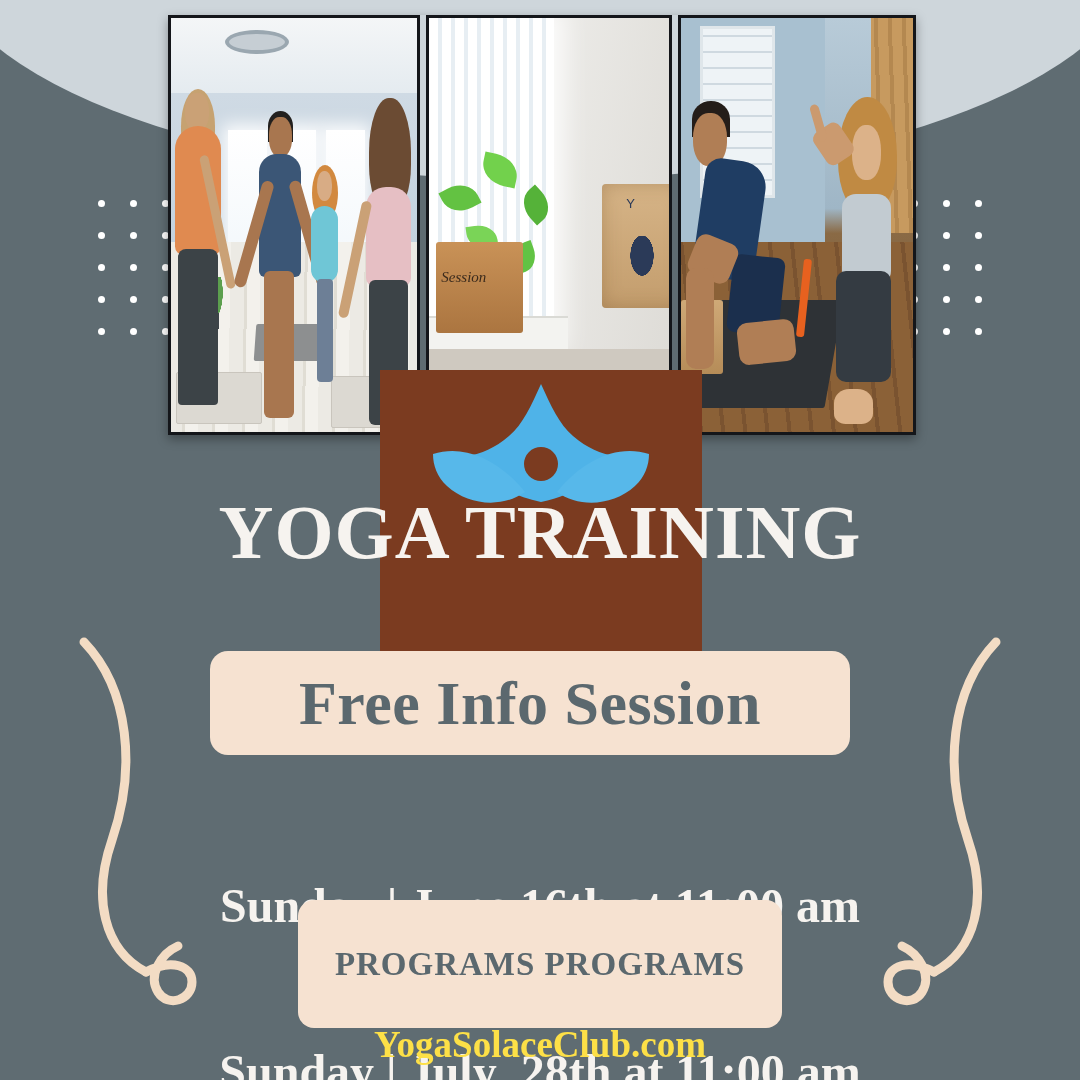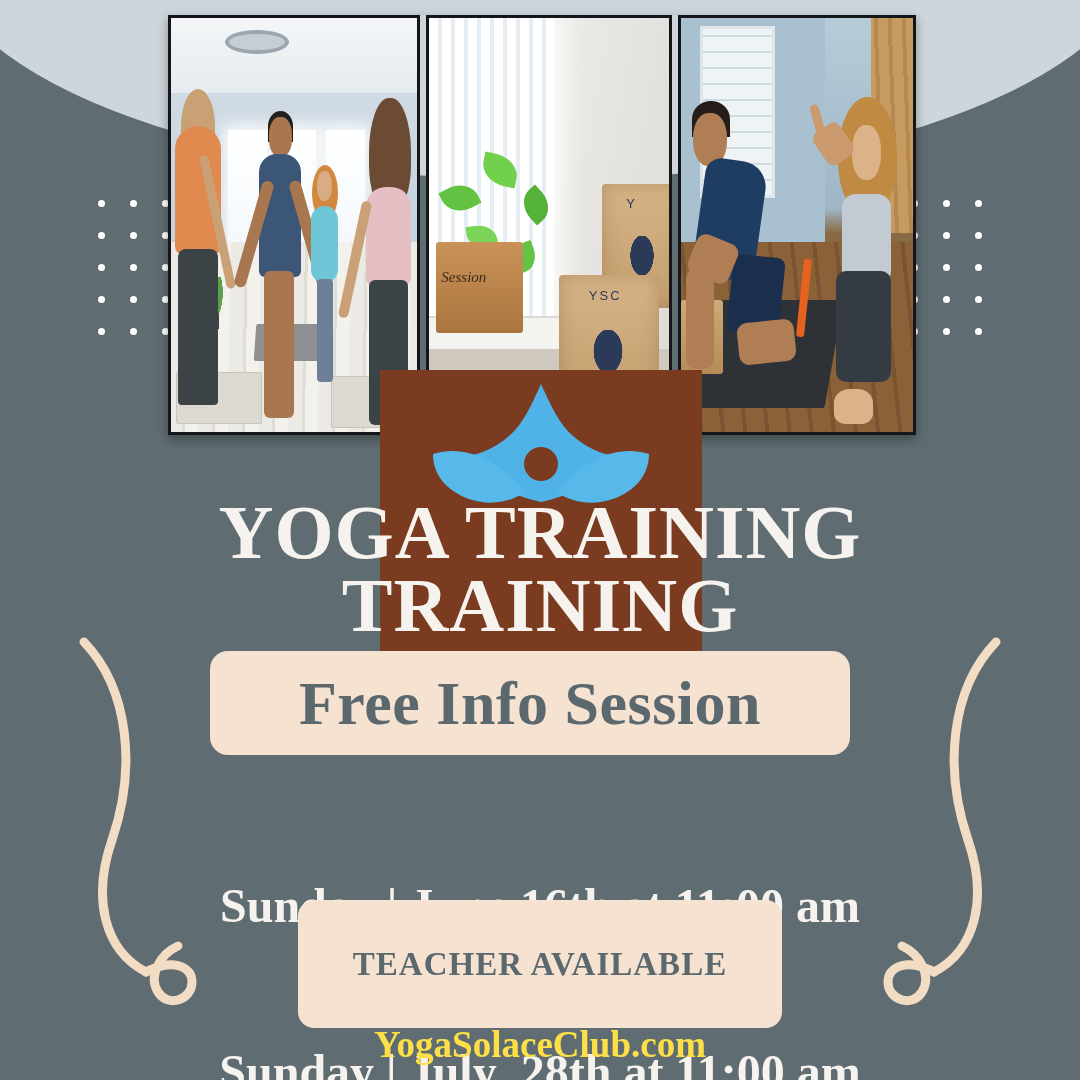--- a/index.html
+++ b/index.html
@@ -365,24 +365,20 @@
           <i class="leaf l3"></i>
         <i class="leaf l4"></i>
           <i class="leaf l5"></i>
         <div class="box">
           <span class="txt">Session</span>
         </div>
         <div class="blk back">
           <span class="lbl">Y</span>
           <i class="mark"></i>
         </div>
-        <div class="blk front">
-          <span class="lbl">YSC</span>
-          <i class="mark"></i>
-        </div>
       </div>
     </div>
 
     <div class="photo p3">
       <div class="scene">
         <div class="wallL"></div>
         <div class="door"></div>
         <div class="wood"></div>
         <div class="floor"></div>
         <div class="mat"></div>
@@ -415,34 +411,33 @@
     <svg class="logo" viewBox="0 0 232 158">
       <path d="M116 2 C126 24 134 42 148 54 C162 66 176 72 190 74 C176 96 152 112 116 120 C80 112 56 96 42 74 C56 72 70 66 84 54 C98 42 106 24 116 2 Z" fill="#4fb3e8"></path>
       <path d="M8 72 C40 62 74 78 100 110 C78 126 44 124 22 104 C12 95 8 83 8 72 Z" fill="#57b8ea"></path>
       <path d="M224 72 C192 62 158 78 132 110 C154 126 188 124 210 104 C220 95 224 83 224 72 Z" fill="#57b8ea"></path>
       <circle cx="116" cy="82" r="17" fill="#7b3b20"></circle>
     </svg>
   </div>
 
   <div class="headline">
     <span>YOGA TRAINING</span>
-    <span class="l2">TRAINING</span>
   </div>
 
   <div class="banner session">
     <span>Free Info Session</span>
   </div>
 
   <div class="dates">
     <div>Sunday | June 16th at 11:00 am</div>
     <div>Sunday | July  28th at 11:00 am</div>
   </div>
 
   <div class="banner programs">
-    <span>TEACHER AVAILABLE</span>
+    <span>PROGRAMS PROGRAMS</span>
   </div>
 
   <div class="website">YogaSolaceClub.com</div>
 
   <svg class="swirl left" viewBox="0 0 170 400">
     <path d="M24 22 C70 70 76 150 52 220 C32 278 44 330 86 352" fill="none" stroke="#f3dcc4" stroke-width="9" stroke-linecap="round"></path>
     <path d="M86 352 C112 338 132 346 132 362 C132 380 108 388 98 372 C88 356 100 334 118 326" fill="none" stroke="#f3dcc4" stroke-width="9" stroke-linecap="round"></path>
   </svg>
 
   <svg class="swirl right" viewBox="0 0 170 400">

